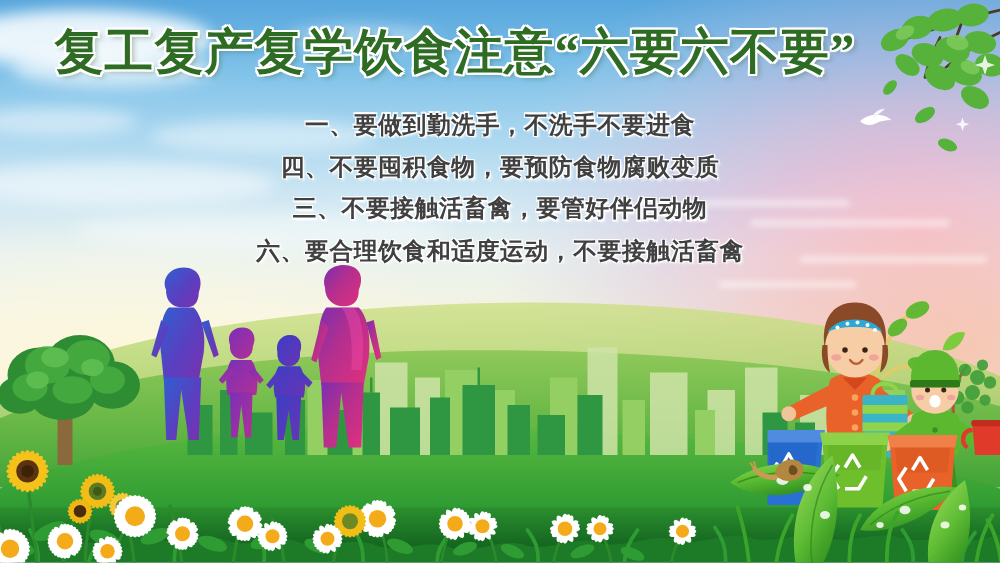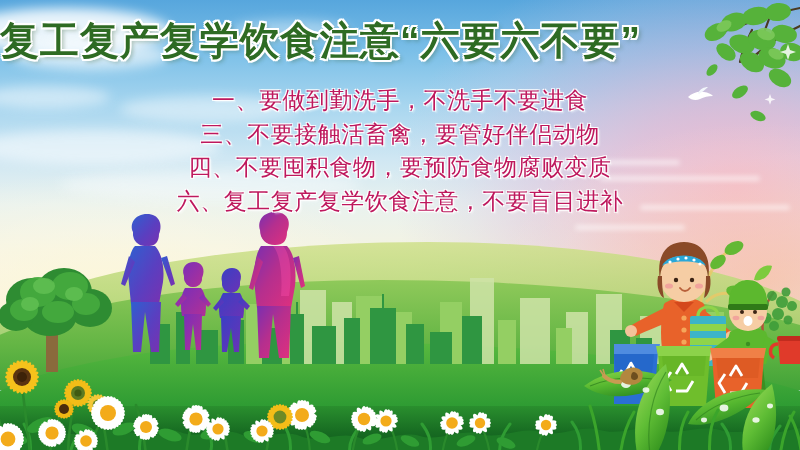--- a/index.html
+++ b/index.html
@@ -91,45 +91,46 @@
     border-radius:40% 60% 0 0 / 100% 100% 0 0;
   }
   .ground-dark {
     position:absolute; left:0; bottom:0; width:800px; height:44px;
     background:linear-gradient(to bottom,#2a8f2e 0%,#176b22 60%,#0f5a1c 100%);
   }
 
   
   #title {
     position:absolute; top:14px; left:0; width:728px;
+    text-align:center;
     font-size:39px;
     font-weight:bold;
     letter-spacing:1px;
     color:#2e6b23;
-    font-family:Liberation Sans, sans-serif;
+    font-family:Liberation Serif, serif;
     text-shadow:
       -1.6px -1.6px 0 #ffffff,  1.6px -1.6px 0 #ffffff,
       -1.6px  1.6px 0 #ffffff,  1.6px  1.6px 0 #ffffff,
       -1.6px 0 0 #ffffff, 1.6px 0 0 #ffffff,
       0 -1.6px 0 #ffffff, 0 1.6px 0 #ffffff,
       3px 3px 4px rgba(40,80,30,0.35);
     white-space:nowrap;
     z-index:40;
   }
 
   
   #lines {
     position:absolute; top:84px; left:0; width:800px;
     z-index:40;
     text-align:center;
   }
   #lines .ln {
-    font-size:23px;
-    font-weight:normal;
-    color:#be185d;
+    font-size:19px;
+    font-weight:bold;
+    color:#404040;
     line-height:33.5px;
     letter-spacing:0.5px;
     white-space:nowrap;
     text-shadow:
       -1px -1px 0 rgba(255,255,255,.9), 1px -1px 0 rgba(255,255,255,.9),
       -1px  1px 0 rgba(255,255,255,.9), 1px  1px 0 rgba(255,255,255,.9),
       2px 2px 2px rgba(255,255,255,0.6);
   }
 
   
@@ -962,18 +963,18 @@
       <path d="M0 16 C-6 16,-12 14,-16 10" stroke="#c89b52" stroke-width="4" fill="none" stroke-linecap="round"></path>
       <line x1="-16" y1="10" x2="-20" y2="4" stroke="#c89b52" stroke-width="1.6"></line>
       <line x1="-15" y1="10" x2="-17" y2="3" stroke="#c89b52" stroke-width="1.6"></line>
     </g>
   </svg>
 
   <div id="title">复工复产复学饮食注意“六要六不要”</div>
 
   <div id="lines">
     <div class="ln">一、要做到勤洗手，不洗手不要进食</div>
+    <div class="ln">四、不要囤积食物，要预防食物腐败变质</div>
     <div class="ln">三、不要接触活畜禽，要管好伴侣动物</div>
-    <div class="ln">四、不要囤积食物，要预防食物腐败变质</div>
-    <div class="ln">六、复工复产复学饮食注意，不要盲目进补</div>
+    <div class="ln">六、要合理饮食和适度运动，不要接触活畜禽</div>
   </div>
 
 </div>
 
 </body></html>

